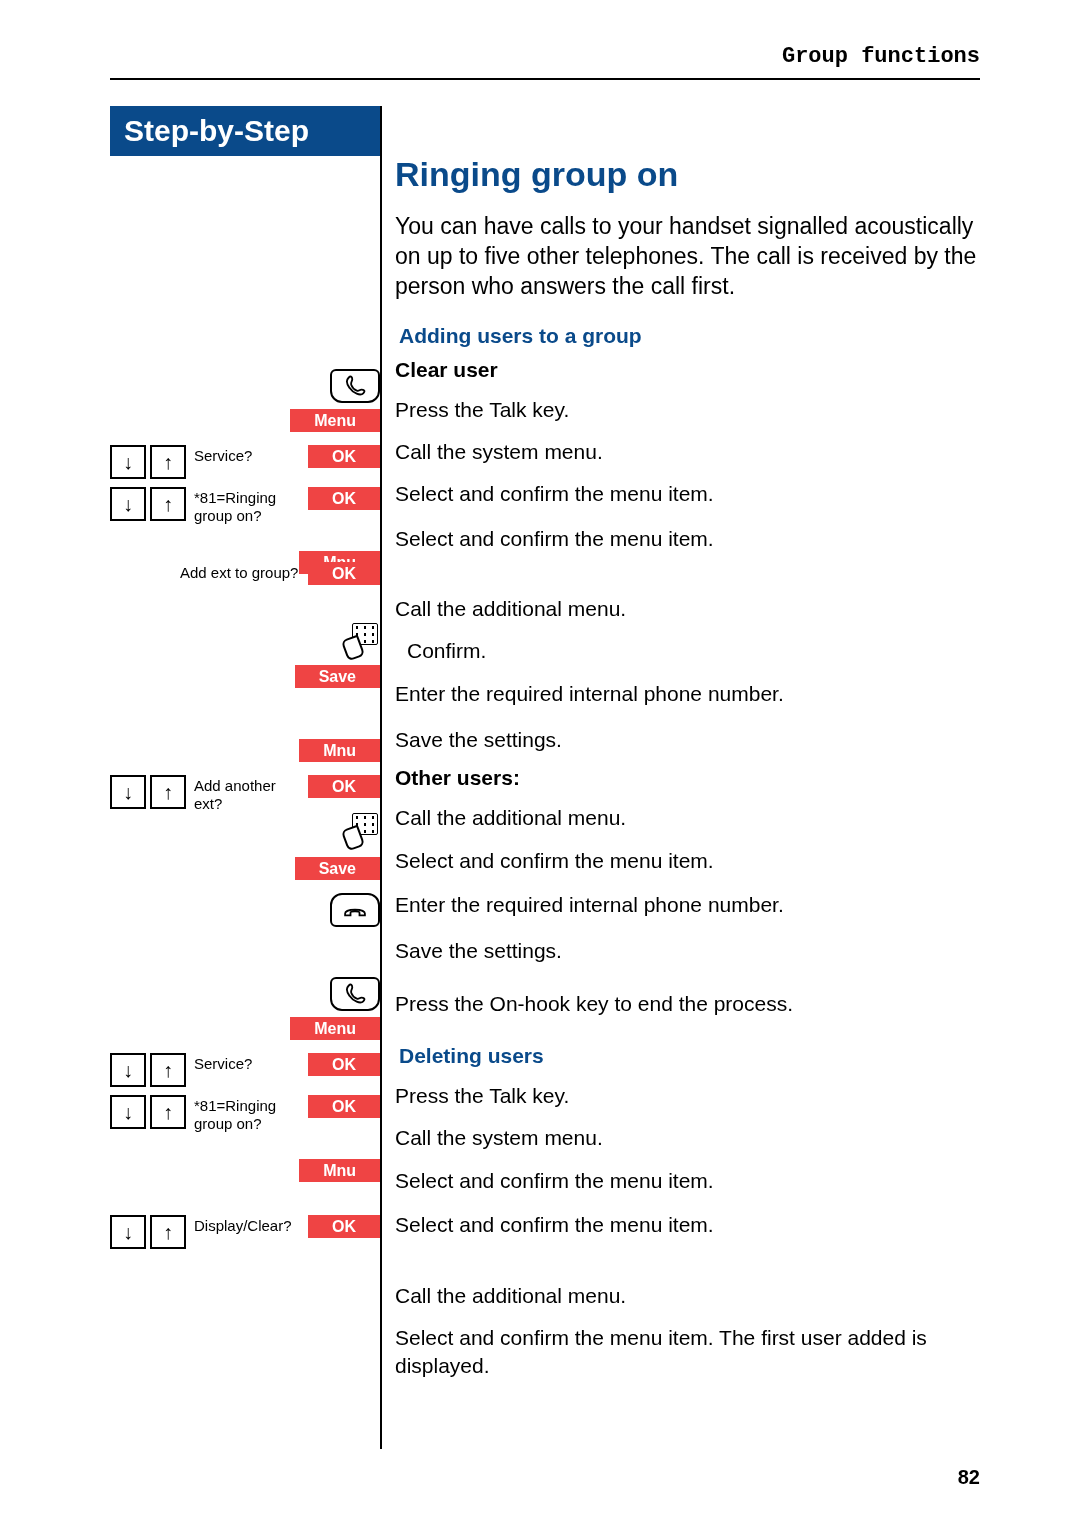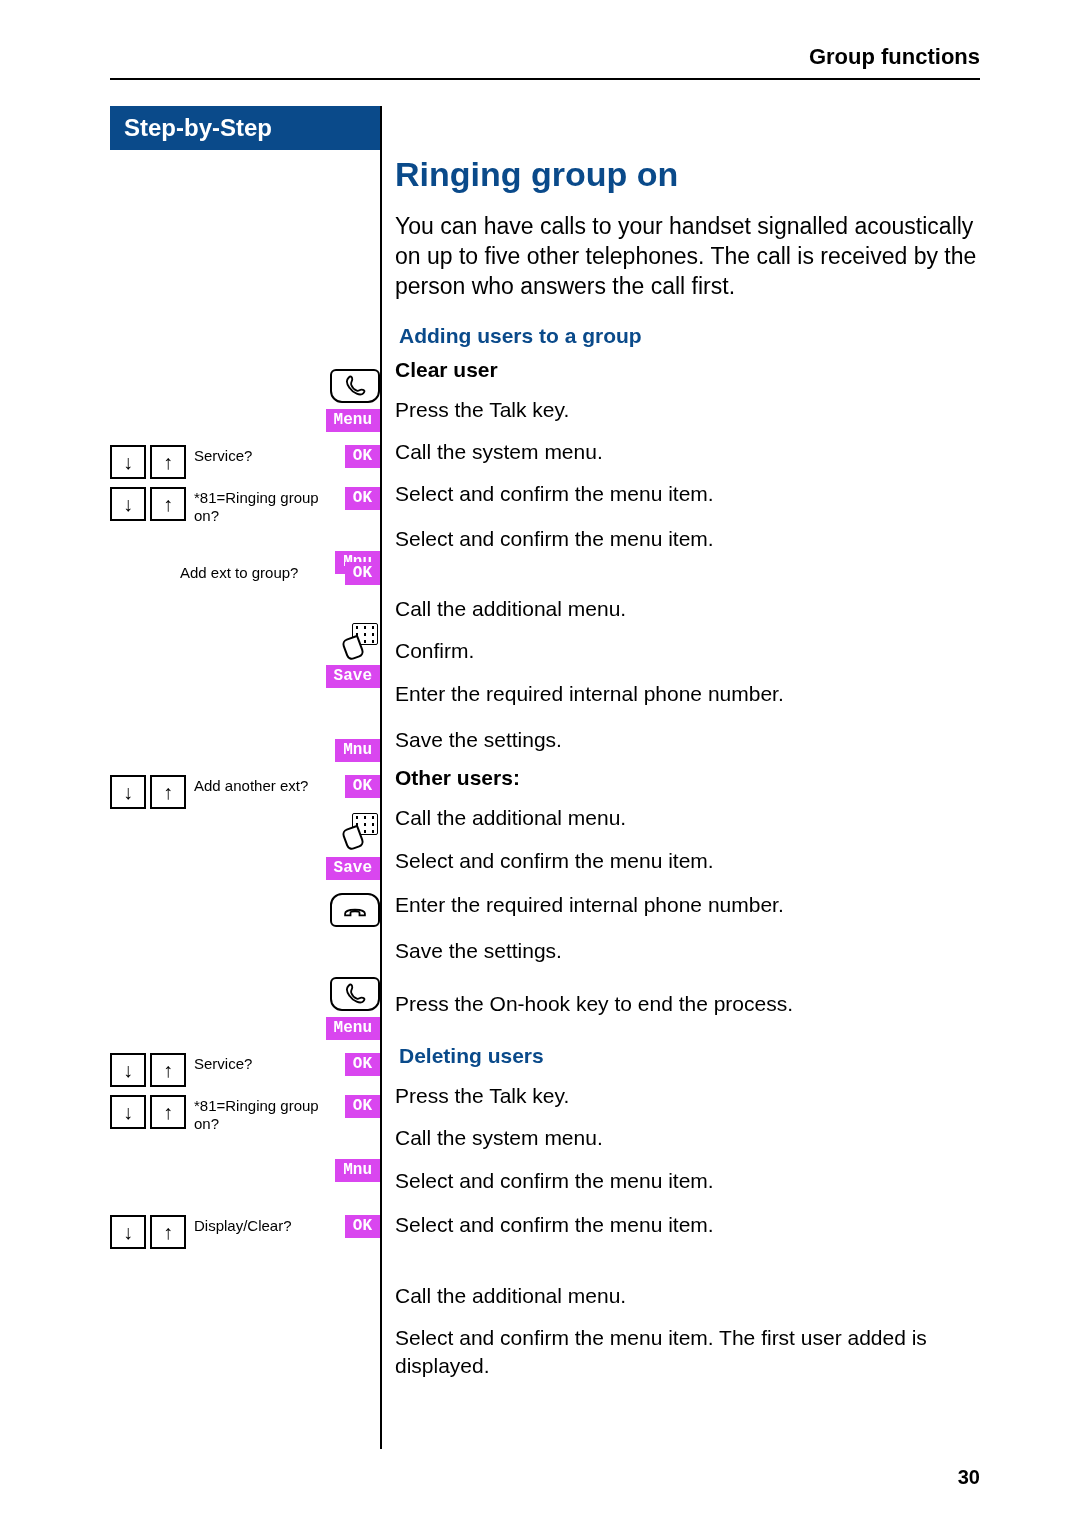--- a/index.html
+++ b/index.html
@@ -24,37 +24,38 @@
     left: 110px;
     right: 100px;
     border-bottom: 2px solid #000;
   }
   .breadcrumb {
     position: absolute;
     top: 44px;
     right: 100px;
     font-weight: bold;
     font-size: 22px;
+    font-family: Liberation Mono, monospace;
   }
   .page-number {
     position: absolute;
     bottom: 40px;
     right: 100px;
     font-weight: bold;
     font-size: 20px;
   }
   .step-header {
     position: absolute;
     top: 106px;
     left: 110px;
     width: 270px;
     background: #0a4a8a;
     color: #fff;
     font-weight: bold;
-    font-size: 24px;
+    font-size: 30px;
     padding: 8px 14px;
     box-sizing: border-box;
   }
   .left-border {
     position: absolute;
     top: 106px;
     left: 380px;
     width: 2px;
     bottom: 80px;
     background: #000;
@@ -97,27 +98,26 @@
     margin: 6px 0 10px 0;
   }
   .right-step {
     font-size: 21px;
     line-height: 1.35;
     padding: 4px 0;
   }
   
   .btn-black {
     display: inline-block;
-    background: #d946ef;
+    background: #ef4444;
     color: #fff;
     font-weight: bold;
     font-size: 16px;
-    padding: 2px 8px;
+    padding: 2px 24px;
     line-height: 1.2;
-    font-family: Liberation Mono, monospace;
   }
   .key-outline {
     display: inline-flex;
     align-items: center;
     justify-content: center;
     width: 46px;
     height: 30px;
     border: 2px solid #000;
     border-radius: 6px 6px 12px 12px;
   }
@@ -304,34 +304,34 @@
     <p class="body-text">You can have calls to your handset signalled acoustically on up to five other telephones. The call is received by the person who answers the call first.</p>
 
     <div class="sub-blue">Adding users to a group</div>
     <div class="sub-bold">Clear user</div>
 
     <div class="right-step" style="margin-top:2px;">Press the Talk key.</div>
     <div class="right-step" style="margin-top:6px;">Call the system menu.</div>
     <div class="right-step" style="margin-top:6px;">Select and confirm the menu item.</div>
     <div class="right-step" style="margin-top:8px;">Select and confirm the menu item.</div>
     <div class="right-step" style="margin-top:34px;">Call the additional menu.</div>
-    <div class="right-step" style="margin-top:6px;">Confirm.</div>
+    <div class="right-step" style="margin-top:6px;margin-left:12px;">Confirm.</div>
     <div class="right-step" style="margin-top:6px;">Enter the required internal phone number.</div>
     <div class="right-step" style="margin-top:10px;">Save the settings.</div>
 
     <div class="sub-bold" style="margin-top:8px;">Other users:</div>
     <div class="right-step" style="margin-top:2px;">Call the additional menu.</div>
     <div class="right-step" style="margin-top:6px;">Select and confirm the menu item.</div>
     <div class="right-step" style="margin-top:8px;">Enter the required internal phone number.</div>
     <div class="right-step" style="margin-top:10px;">Save the settings.</div>
     <div class="right-step" style="margin-top:16px;">Press the On-hook key to end the process.</div>
 
     <div class="sub-blue" style="margin-top:22px;">Deleting users</div>
     <div class="right-step" style="margin-top:6px;">Press the Talk key.</div>
     <div class="right-step" style="margin-top:6px;">Call the system menu.</div>
     <div class="right-step" style="margin-top:6px;">Select and confirm the menu item.</div>
     <div class="right-step" style="margin-top:8px;">Select and confirm the menu item.</div>
     <div class="right-step" style="margin-top:34px;">Call the additional menu.</div>
     <div class="right-step" style="margin-top:6px;">Select and confirm the menu item. The first user added is displayed.</div>
   </div>
 
-  <div class="page-number">30</div>
+  <div class="page-number">82</div>
 </div>
 
 </body></html>

